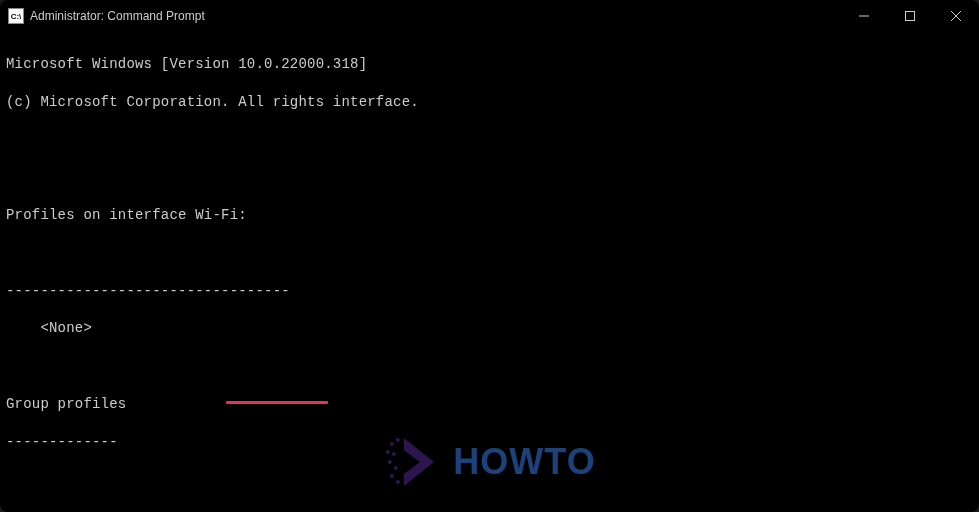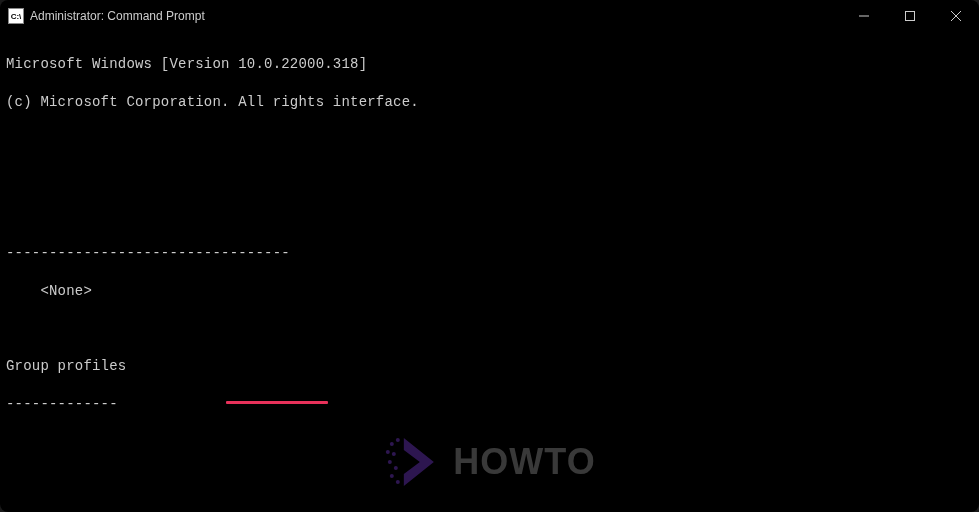--- a/index.html
+++ b/index.html
@@ -73,21 +73,21 @@
     display: flex;
     align-items: center;
     gap: 10px;
     opacity: 0.5;
     pointer-events: none;
   }
   .watermark-text {
     font-family: Arial, sans-serif;
     font-size: 36px;
     font-weight: 900;
-    color: #737373;
+    color: #3b82f6;
     letter-spacing: 1px;
   }
   .watermark-logo {
     width: 60px;
     height: 60px;
   }
   .prompt-path, .prompt-cmd { display: inline; }
 </style>
 </head>
 <body>
@@ -114,20 +114,21 @@
         <line x1="10" y1="0" x2="0" y2="10" stroke="#ccc" stroke-width="1"></line>
       </svg>
   </div>
 </div>
 
 <div class="terminal">
 <div class="line">Microsoft Windows [Version 10.0.22000.318]</div>
 <div class="line">(c) Microsoft Corporation. All rights interface.</div>
 <div class="line"> </div>
 <div class="line"> </div>
+<div class="line">Profiles on interface Wi-Fi:</div>
 <div class="line"> </div>
 <div class="line">---------------------------------</div>
 <div class="line">    &lt;None&gt;</div>
 <div class="line"> </div>
 <div class="line">Group profiles</div>
 <div class="line">-------------</div>
 
 
 
 

